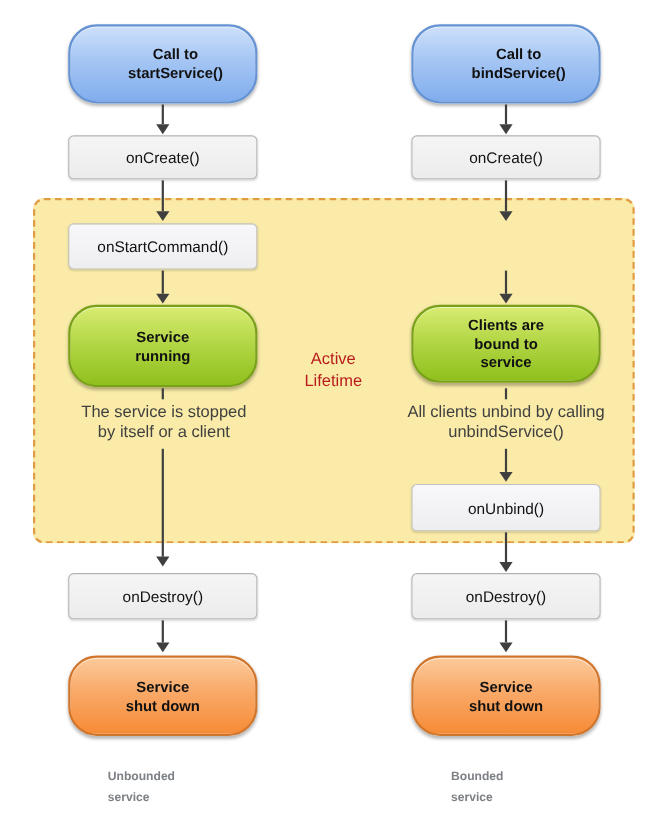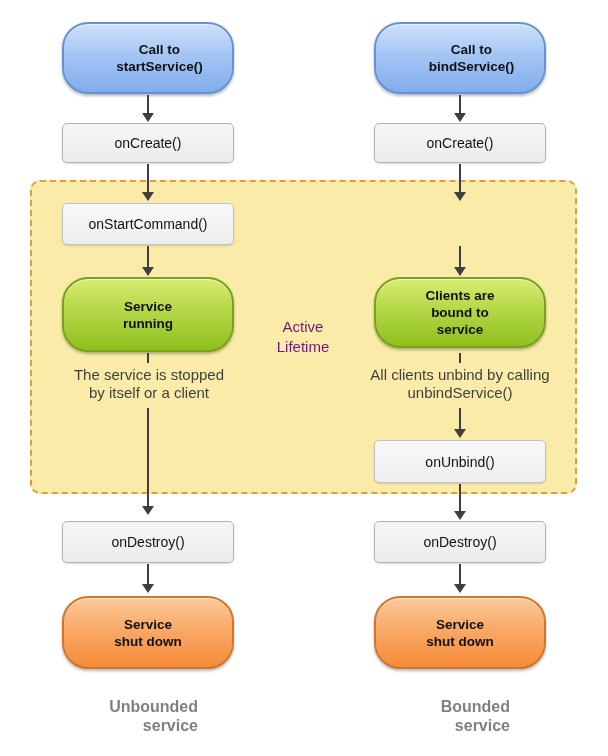--- a/index.html
+++ b/index.html
@@ -22,21 +22,21 @@
     border: 2px dashed #e09b43;
     border-radius: 10px;
   }
   .region-label {
     position: absolute;
     left: 250px; top: 317px;
     width: 106px;
     text-align: center;
     font-size: 15px;
     line-height: 20px;
-    color: #701a75;
+    color: #b91c1c;
     white-space: pre-line;
   }
 
   
   .pill {
     position: absolute;
     width: 172px;
     border-radius: 26px;
     display: flex;
     align-items: center;
@@ -88,25 +88,25 @@
   .note {
     position: absolute;
     font-size: 15px;
     line-height: 18px;
     color: #404040;
     text-align: center;
     white-space: pre-line;
   }
   .caption {
     position: absolute;
-    font-size: 16px;
+    font-size: 11px;
     line-height: 19px;
     font-weight: bold;
     color: #7d8084;
-    text-align: right;
+    text-align: left;
     white-space: pre-line;
   }
 
   
   .arrow, .stub {
     position: absolute;
     width: 2px;
     background: #3f3f3f;
   }
   .arrow::after {

